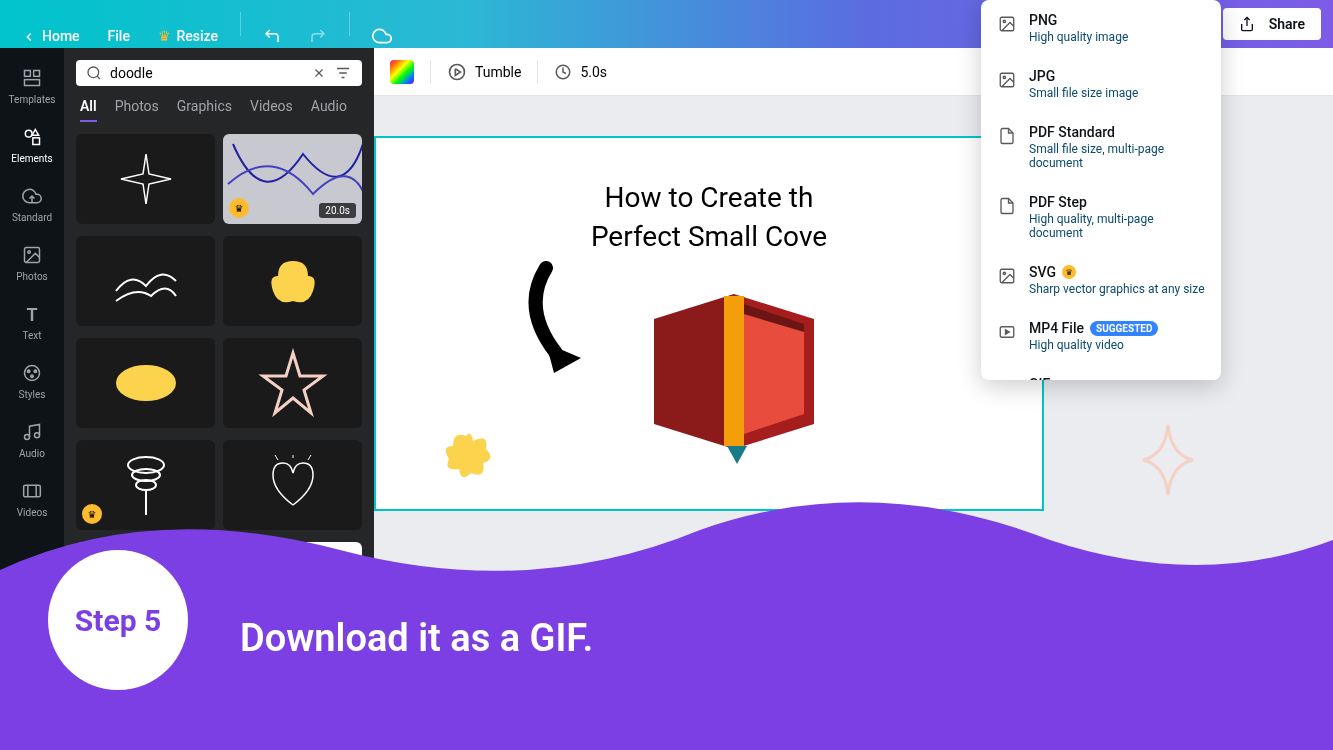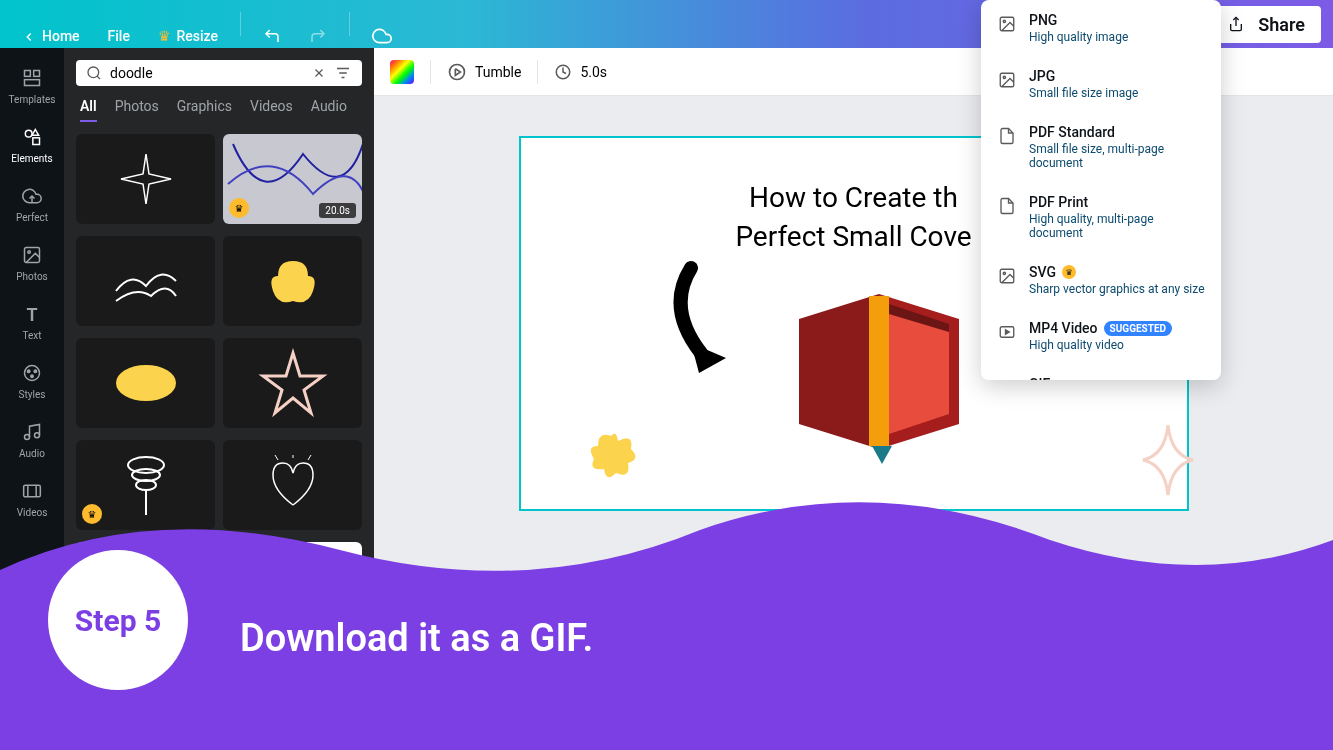--- a/index.html
+++ b/index.html
@@ -2,21 +2,21 @@
 <html><head>
 <meta charset="utf-8">
 <style>
 * { margin: 0; padding: 0; box-sizing: border-box; font-family: -apple-system, BlinkMacSystemFont, 'Segoe UI', Roboto, sans-serif; }
 body { width: 1333px; height: 750px; overflow: hidden; position: relative; background: #ebecf0; }
 
 .topbar { height: 48px; background: linear-gradient(90deg, #00c4cc 0%, #2bb8d4 35%, #5b6ce0 65%, #7d5be6 100%); display: flex; align-items: center; padding: 0 12px; gap: 8px; color: white; position: relative; z-index: 5; }
 .tb-btn { display: flex; align-items: flex-end; gap: 6px; padding: 6px 10px; border-radius: 4px; cursor: pointer; font-size: 14px; font-weight: 500; margin-top: 23px; }
 .tb-sep { width: 1px; height: 24px; background: rgba(255,255,255,0.3); margin: 0 4px; }
 .tb-right { margin-left: auto; display: flex; align-items: center; gap: 8px; }
-.share-btn { background: white; color: #0e1318; padding: 8px 16px; border-radius: 4px; font-weight: 600; font-size: 18px; display: flex; align-items: center; gap: 14px; }
+.share-btn { background: white; color: #0e1318; padding: 8px 16px; border-radius: 4px; font-weight: 600; font-size: 14px; display: flex; align-items: center; gap: 14px; }
 
 .main { display: flex; height: calc(100% - 48px); position: relative; }
 
 .icon-rail { width: 64px; background: #0e1318; display: flex; flex-direction: column; padding-top: 8px; }
 .rail-item { display: flex; flex-direction: column; align-items: center; gap: 4px; padding: 10px 4px; color: #a0a4a8; font-size: 10px; cursor: pointer; }
 .rail-item.active { color: white; }
 .rail-icon { width: 24px; height: 24px; display: flex; align-items: center; justify-content: center; }
 
 .panel { width: 310px; background: #252627; padding: 12px; display: flex; flex-direction: column; }
 .search-bar { display: flex; align-items: center; background: white; border-radius: 4px; padding: 4px 10px; gap: 8px; }
@@ -25,21 +25,21 @@
 .tab { cursor: pointer; padding-bottom: 6px; }
 .tab.active { color: white; font-weight: 600; border-bottom: 2px solid #7d5be6; }
 .results { flex: 1; overflow: hidden; display: grid; grid-template-columns: 1fr 1fr; gap: 8px; padding-top: 4px; }
 .thumb { background: #1a1a1b; border-radius: 6px; position: relative; display: flex; align-items: center; justify-content: center; height: 90px; overflow: hidden; }
 .badge-crown { position: absolute; bottom: 6px; left: 6px; width: 20px; height: 20px; background: #fdbb2d; border-radius: 50%; display: flex; align-items: center; justify-content: center; font-size: 10px; }
 .badge-time { position: absolute; bottom: 6px; right: 6px; background: rgba(0,0,0,0.7); color: white; font-size: 10px; padding: 2px 6px; border-radius: 3px; }
 
 .canvas-area { flex: 1; position: relative; display: flex; flex-direction: column; }
 .toolbar { height: 48px; background: white; border-bottom: 1px solid #e5e5e5; display: flex; align-items: center; padding: 0 16px; gap: 16px; font-size: 14px; }
 .tool-group { display: flex; align-items: center; gap: 8px; }
-.canvas-wrap { flex: 1; display: flex; align-items: flex-start; justify-content: center; padding-top: 40px; }
+.canvas-wrap { flex: 1; display: flex; align-items: flex-start; padding-top: 40px; }
 .canvas { width: 670px; height: 375px; background: white; border: 2px solid #00c4cc; position: relative; display: flex; flex-direction: column; align-items: center; padding-top: 40px; }
 .canvas-title { font-size: 28px; font-weight: 400; text-align: center; line-height: 1.4; }
 .book { width: 160px; height: 150px; position: relative; margin-top: 18px; }
 .arrow { position: absolute; left: 140px; top: 120px; width: 100px; height: 120px; }
 .flower { position: absolute; left: 55px; bottom: 18px; width: 70px; height: 70px; }
 
 .dropdown { position: absolute; top: 0; right: 112px; width: 240px; background: white; border-radius: 8px; box-shadow: 0 6px 24px rgba(0,0,0,0.2); z-index: 20; overflow-y: auto; max-height: 380px; }
 .dd-item { display: flex; gap: 12px; padding: 12px 16px; cursor: pointer; align-items: flex-start; }
 .dd-icon { width: 20px; height: 20px; color: #5a5a5a; display: flex; align-items: center; justify-content: center; flex-shrink: 0; margin-top: 2px; }
 .dd-text { flex: 1; }
@@ -134,21 +134,21 @@
         <span>Elements</span>
       </div>
     <div class="rail-item">
         <div class="rail-icon">
           <svg width="20" height="20" viewBox="0 0 24 24" fill="none" stroke="currentColor" stroke-width="1.8">
             <path d="M18 10h-1.26A8 8 0 1 0 9 20h9a5 5 0 0 0 0-10z"></path>
             <polyline points="12 12 12 20"></polyline>
             <polyline points="9 15 12 12 15 15"></polyline>
           </svg>
         </div>
-        <span>Perfect</span>
+        <span>Standard</span>
       </div>
     <div class="rail-item">
         <div class="rail-icon">
           <svg width="20" height="20" viewBox="0 0 24 24" fill="none" stroke="currentColor" stroke-width="1.8">
             <rect x="3" y="3" width="18" height="18" rx="2"></rect>
             <circle cx="8.5" cy="8.5" r="1.5"></circle>
             <polyline points="21 15 16 10 5 21"></polyline>
           </svg>
         </div>
         <span>Photos</span>
@@ -405,21 +405,21 @@
   </div>
   <div class="dd-item">
     <div class="dd-icon">
         <svg width="18" height="18" viewBox="0 0 24 24" fill="none" stroke="currentColor" stroke-width="1.8">
           <path d="M14 2H6a2 2 0 0 0-2 2v16a2 2 0 0 0 2 2h12a2 2 0 0 0 2-2V8z"></path>
           <polyline points="14 2 14 8 20 8"></polyline>
         </svg>
       </div>
     <div class="dd-text">
         <div class="dd-title">
-          <span>PDF Print</span>
+          <span>PDF Step</span>
         </div>
         <div class="dd-sub">High quality, multi-page document</div>
       </div>
   </div>
   <div class="dd-item">
     <div class="dd-icon">
         <svg width="18" height="18" viewBox="0 0 24 24" fill="none" stroke="currentColor" stroke-width="1.8">
           <rect x="3" y="3" width="18" height="18" rx="2"></rect>
           <circle cx="8.5" cy="8.5" r="1.5"></circle>
           <polyline points="21 15 16 10 5 21"></polyline>
@@ -435,21 +435,21 @@
   </div>
   <div class="dd-item">
     <div class="dd-icon">
         <svg width="18" height="18" viewBox="0 0 24 24" fill="none" stroke="currentColor" stroke-width="1.8">
           <rect x="3" y="5" width="18" height="14" rx="2"></rect>
           <polygon points="10 9 15 12 10 15 10 9" fill="currentColor"></polygon>
         </svg>
       </div>
     <div class="dd-text">
         <div class="dd-title">
-          <span>MP4 Video</span>
+          <span>MP4 File</span>
           <span class="dd-badge">SUGGESTED</span>
         </div>
         <div class="dd-sub">High quality video</div>
       </div>
   </div>
   <div class="dd-item">
     <div class="dd-icon">
         <svg width="18" height="18" viewBox="0 0 24 24" fill="none" stroke="currentColor" stroke-width="1.8">
           <circle cx="12" cy="12" r="9"></circle>
           <circle cx="12" cy="12" r="4"></circle>

